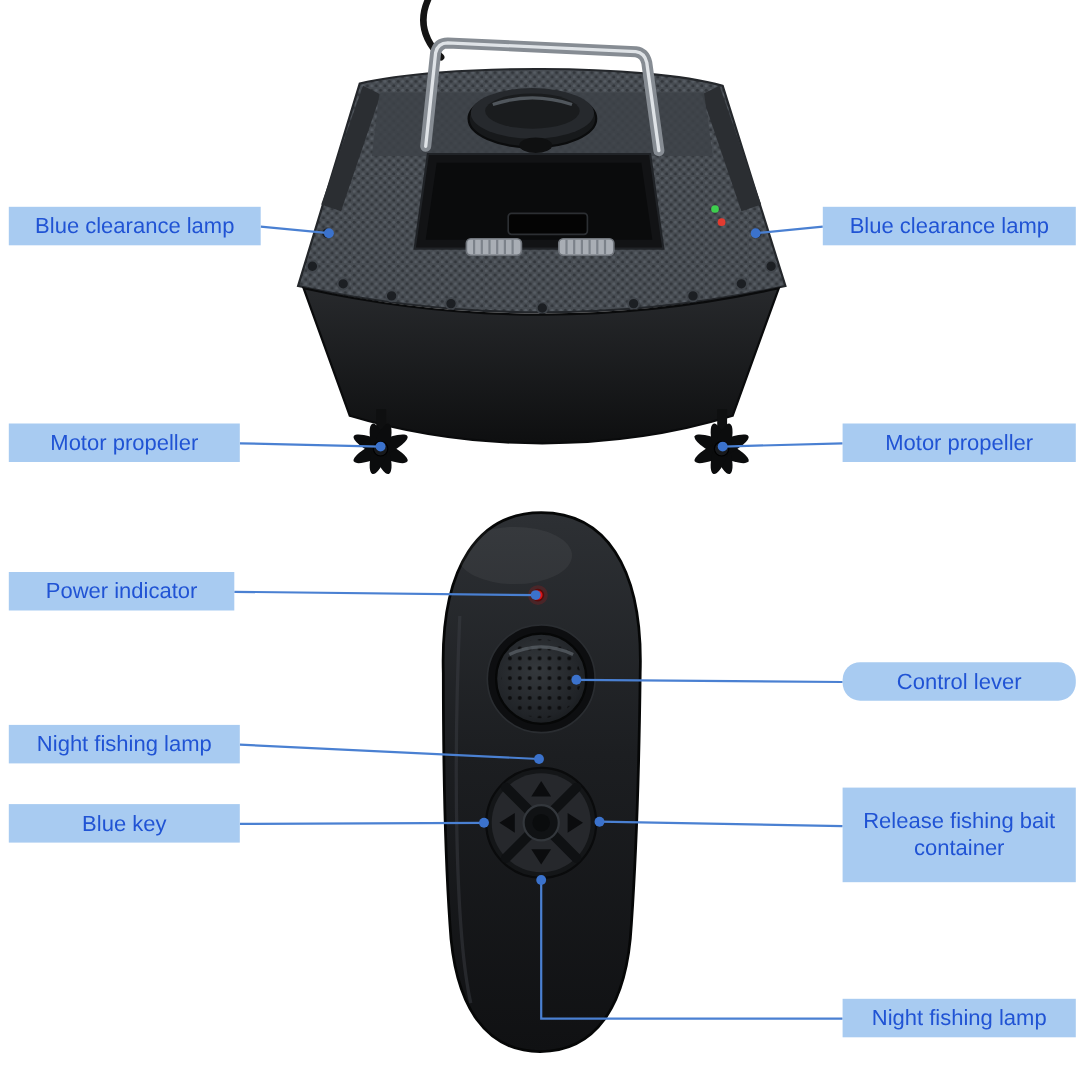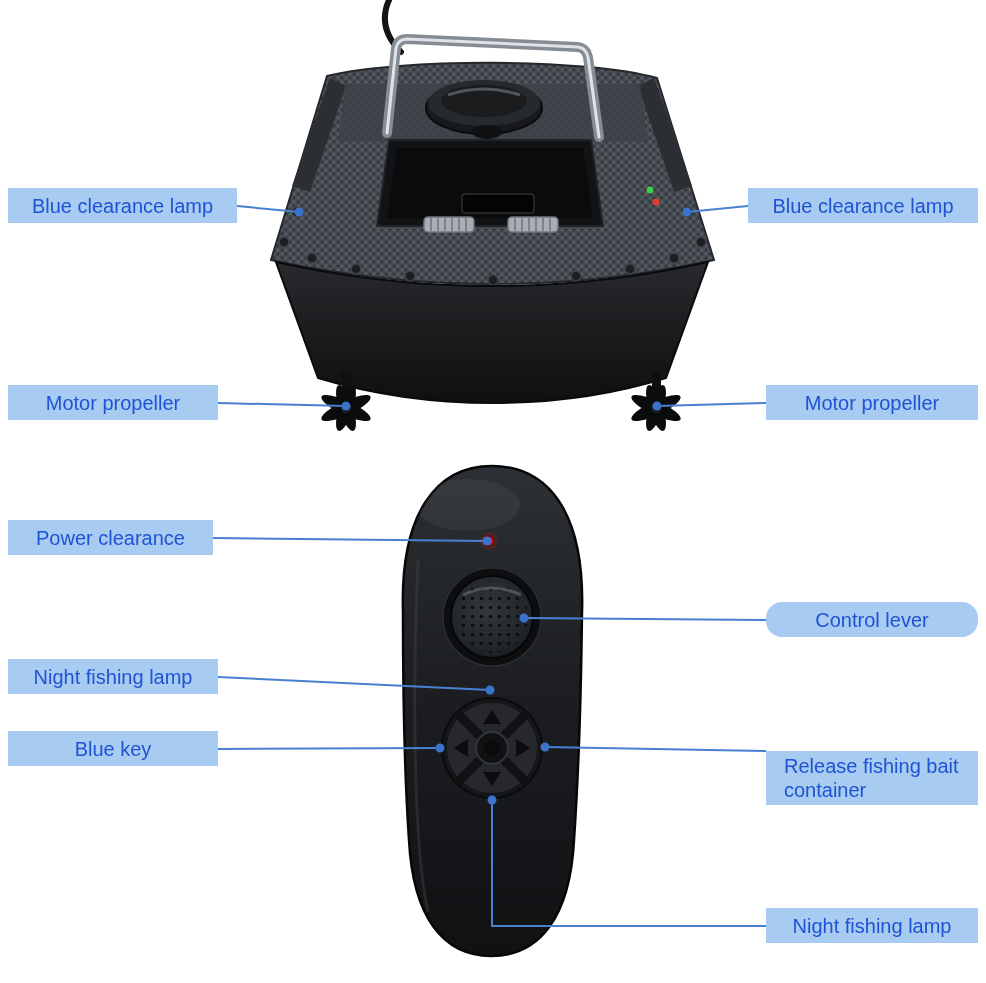--- a/index.html
+++ b/index.html
@@ -13,25 +13,25 @@
     overflow:hidden;
   }
   .art { position:absolute; left:0; top:0; }
   .label {
     position:absolute;
     background:var(--label-bg,#a8cbf1);
     color:var(--label-text,#2053d4);
     font-size:20px;
     line-height:1.2;
     display:flex; align-items:center; justify-content:center;
-    text-align:left;
+    text-align:center;
     height:35px;
     user-select:none;
   }
-  .label.tall { height:54px; padding:0 18px;margin-top:35px; }
+  .label.tall { height:86px; padding:0 18px; }
   .c-line { stroke:var(--connector,#4a80d2); stroke-width:2; fill:none; }
   .c-dot  { fill:var(--dot,#3b72cc); }
 </style>
 </head>
 <body>
 
 <div class="canvas">
 
   <svg class="art" viewBox="0 0 986 983" width="986" height="983">
     <defs>
@@ -203,21 +203,21 @@
   </svg>
 
   <div class="label" style="left:8px; top:188px; width:229px;">Blue clearance lamp</div>
 
   <div class="label" style="left:748px; top:188px; width:230px;">Blue clearance lamp</div>
 
   <div class="label" style="left:8px; top:385px; width:210px;">Motor propeller</div>
 
   <div class="label" style="left:766px; top:385px; width:212px;">Motor propeller</div>
 
-  <div class="label" style="left:8px; top:520px; width:205px;">Power clearance</div>
+  <div class="label" style="left:8px; top:520px; width:205px;">Power indicator</div>
 
   <div class="label" style="left:766px; top:602px; width:212px;border-radius:16px;">Control lever</div>
 
   <div class="label" style="left:8px; top:659px; width:210px;">Night fishing lamp</div>
 
   <div class="label" style="left:8px; top:731px; width:210px;">Blue key</div>
 
   <div class="label tall" style="left:766px; top:716px; width:212px;">Release fishing bait container</div>
 
   <div class="label" style="left:766px; top:908px; width:212px;">Night fishing lamp</div>

